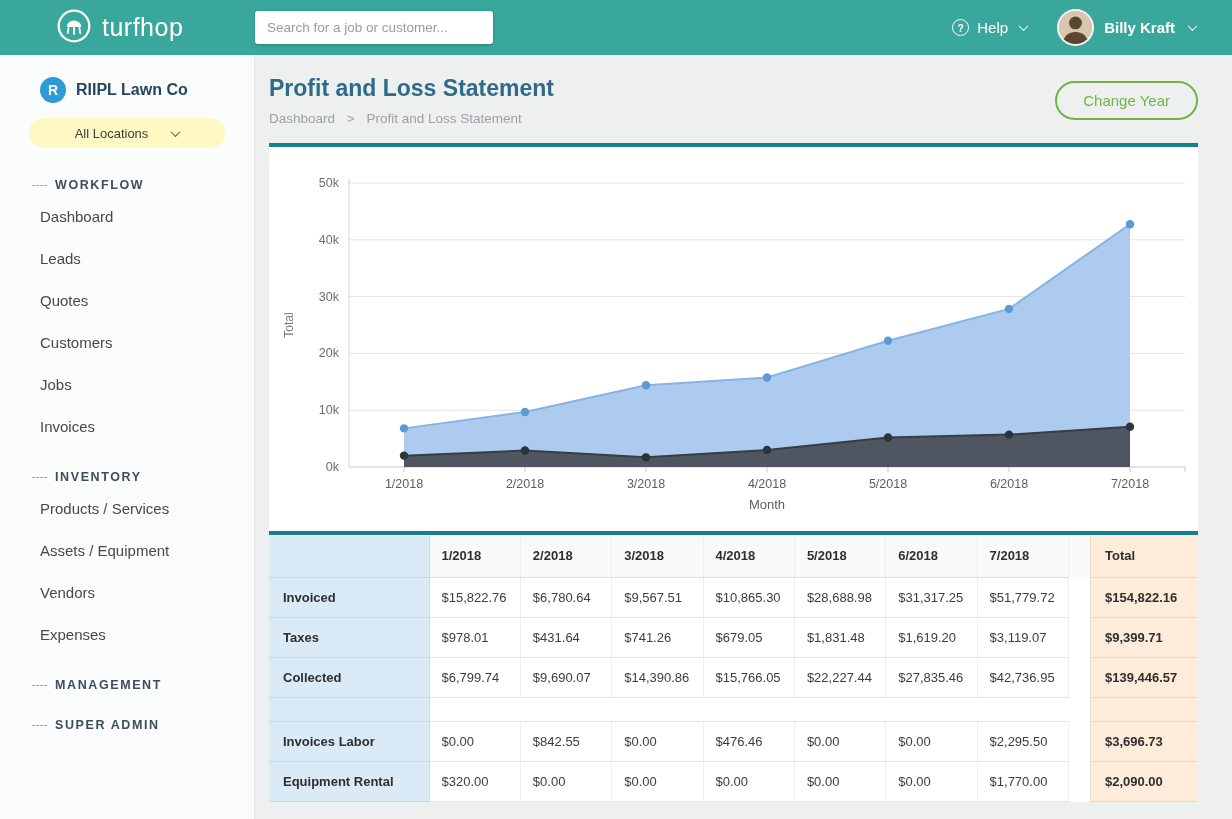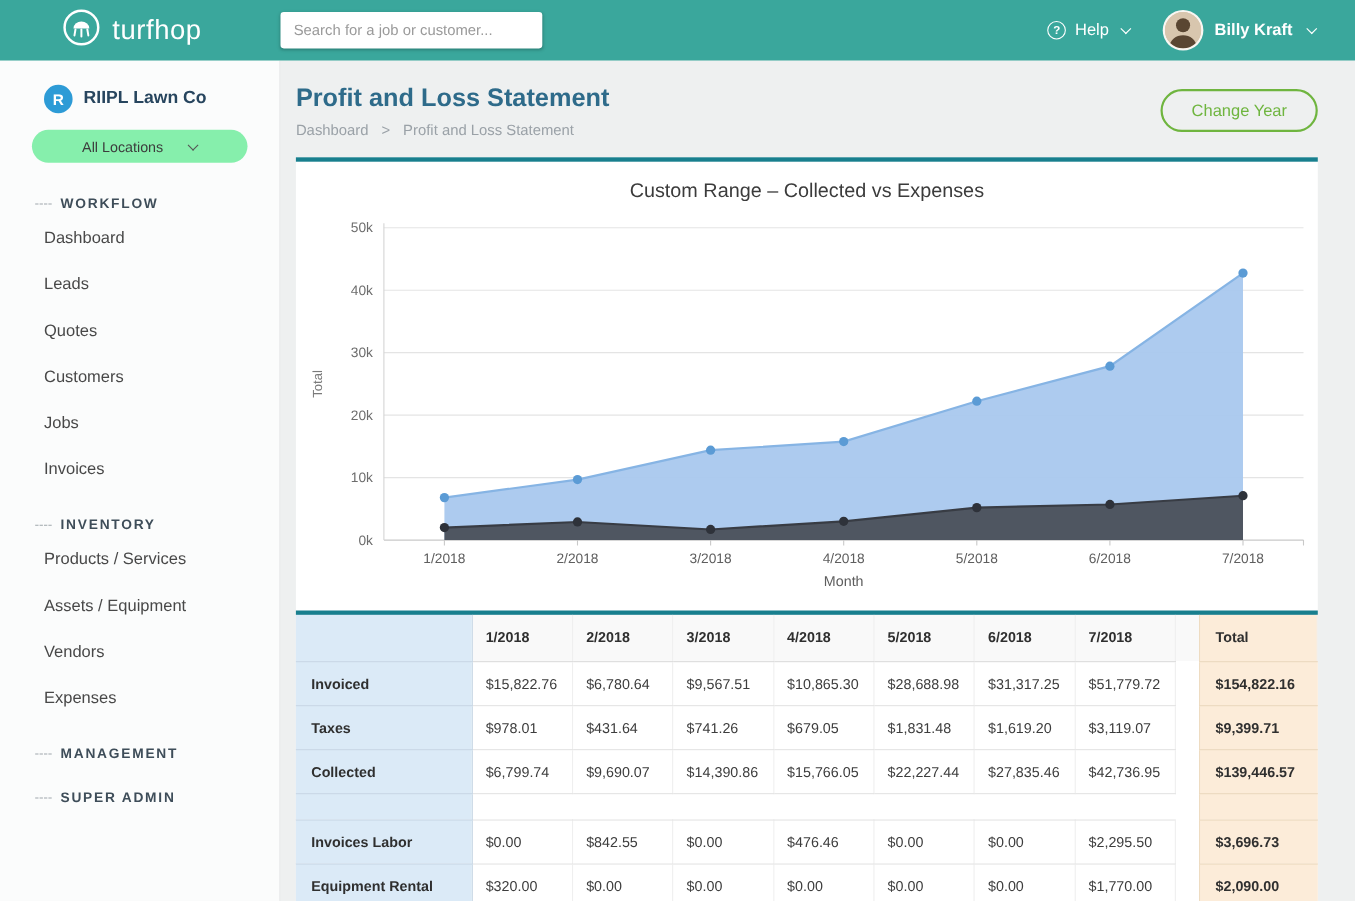--- a/index.html
+++ b/index.html
@@ -44,21 +44,21 @@
     position:absolute; top:55px; left:0; width:255px; bottom:0;
     background:#fbfcfc; border-right:1px solid #e3e5e6;
   }
   .company { display:flex; align-items:center; gap:10px; padding:22px 0 0 40px; }
   .company-badge {
     width:26px; height:26px; border-radius:50%; background:#2d9bd6; color:#fff;
     font-weight:700; font-size:14px; display:grid; place-items:center;
   }
   .company-name { font-size:16px; font-weight:700; color:#27455e; }
   .location-pill {
-    margin:15px auto 0; width:196px; height:30px; background:#86efac; border-radius:16px;
+    margin:15px auto 0; width:196px; height:30px; background:#fef9c3; border-radius:16px;
     display:flex; align-items:center; justify-content:center; font-size:13px; color:#3c3c3c;
     gap:20px; cursor:pointer;
   }
   .location-pill .chev { border-color:#555; }
   .nav { margin-top:26px; }
   .nav-section { margin-top:18px; }
   .section-head {
     display:flex; align-items:center; padding-left:32px; color:#3e4d59;
     font-size:12.5px; font-weight:700; letter-spacing:1.6px; height:22px;
   }
@@ -197,21 +197,20 @@
         <span>Dashboard</span>
         <span class="sep">&gt;</span>
         <span>Profit and Loss Statement</span>
       </div>
     </div>
     <button class="change-year-btn">Change Year</button>
   </div>
 
   <div class="panel">
     <div class="chart-section">
-      <div class="chart-title">Custom Range – Collected vs Expenses</div>
       <svg id="chart-svg" width="929" height="362" viewBox="0 0 929 362">
           <line x1="80" x2="916" y1="298" y2="298" stroke="#c9c9c9" stroke-width="1"></line>
           <text x="70" y="302" text-anchor="end" fill="#6d6d6d" font-size="12.5">0k</text>
           <line x1="80" x2="916" y1="241.2" y2="241.2" stroke="#e4e4e4" stroke-width="1"></line>
           <text x="70" y="245.2" text-anchor="end" fill="#6d6d6d" font-size="12.5">10k</text>
           <line x1="80" x2="916" y1="184.4" y2="184.4" stroke="#e4e4e4" stroke-width="1"></line>
           <text x="70" y="188.4" text-anchor="end" fill="#6d6d6d" font-size="12.5">20k</text>
           <line x1="80" x2="916" y1="127.6" y2="127.6" stroke="#e4e4e4" stroke-width="1"></line>
           <text x="70" y="131.6" text-anchor="end" fill="#6d6d6d" font-size="12.5">30k</text>
           <line x1="80" x2="916" y1="70.80000000000001" y2="70.80000000000001" stroke="#e4e4e4" stroke-width="1"></line>

